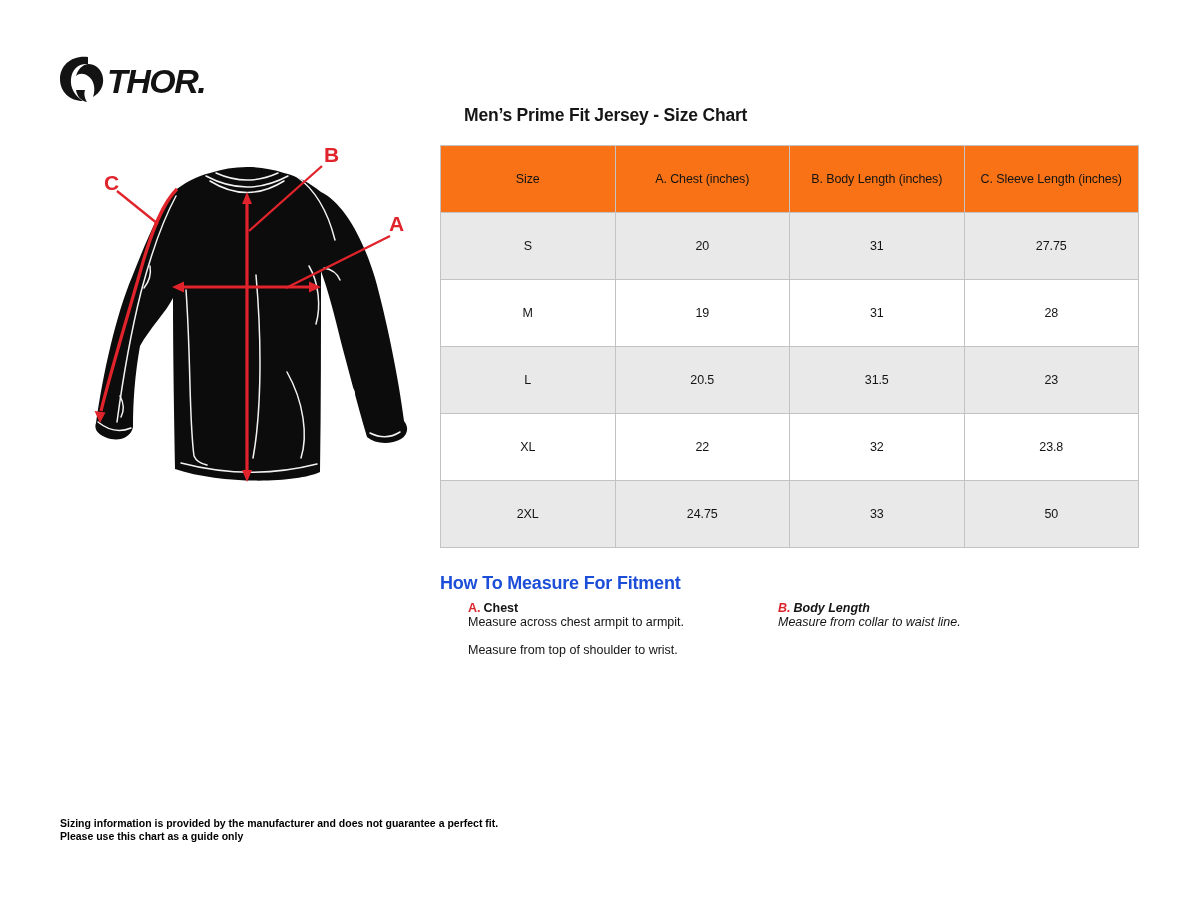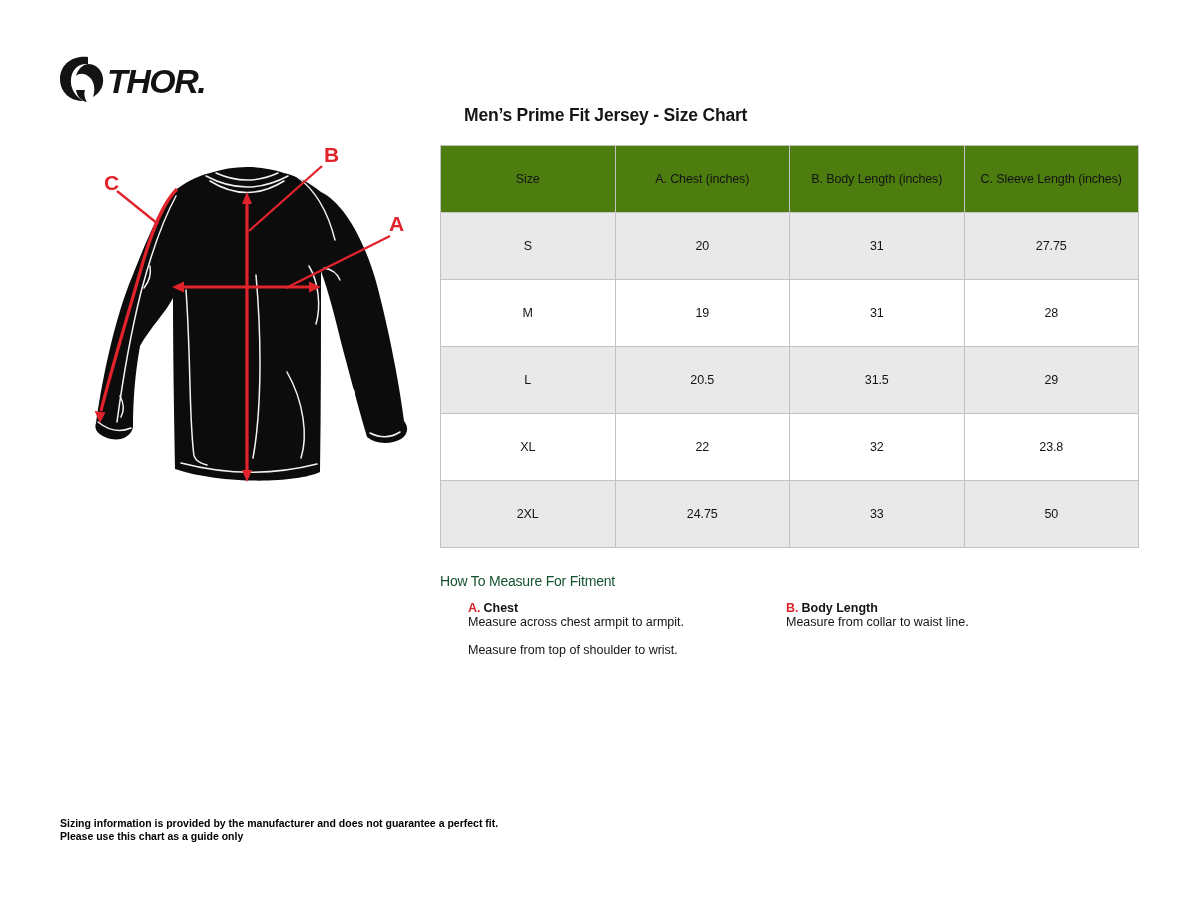--- a/index.html
+++ b/index.html
@@ -19,30 +19,30 @@
     font-size: 17.5px; font-weight: bold; letter-spacing: -0.2px; color: #161616;
   }
 
   
   .table-wrap { left: 440px; top: 145px; width: 699px; }
   table.size-chart { width: 100%; border-collapse: collapse; table-layout: fixed; }
   table.size-chart th, table.size-chart td {
     border: 1px solid #c3c3c3; height: 67px; text-align: center; vertical-align: middle;
     font-size: 12.5px; font-weight: normal; color: #141414; letter-spacing: -0.1px;
   }
-  table.size-chart thead th { background: #4d7c0f; }
+  table.size-chart thead th { background: #f97316; }
   table.size-chart tr.alt td { background: #e9e9e9; }
   table.size-chart tr.plain td { background: #ffffff; }
 
   
   .howto { left: 440px; top: 573px; width: 660px; }
-  .howto-heading { font-size: 14px; font-weight: normal; letter-spacing: -0.2px; color: #14532d; }
+  .howto-heading { font-size: 18px; font-weight: bold; letter-spacing: -0.2px; color: #1d4ed8; }
   .measure-item { position: absolute; width: 320px; margin-left: 28px; }
   .mi-a { left: 0; top: 28px; }
-  .mi-b { left: 318px; top: 28px; }
+  .mi-b { left: 310px; top: 28px; font-style: italic; }
   .mi-c { left: 0; top: 70px; }
   .measure-label { font-size: 12.5px; font-weight: bold; color: #141414; line-height: 14px; }
   .measure-label .key { color: #d9252b; margin-right: 3px; }
   .measure-desc { font-size: 12.5px; color: #141414; line-height: 14px; }
 
   
   .footer { left: 60px; top: 817px; width: 500px; }
   .footer div { font-size: 10.5px; font-weight: bold; line-height: 12.5px; color: #000; }
 </style>
 </head>
@@ -148,21 +148,21 @@
       <tr class="plain">
         <td>M</td>
         <td>19</td>
         <td>31</td>
         <td>28</td>
       </tr>
       <tr class="alt">
         <td>L</td>
         <td>20.5</td>
         <td>31.5</td>
-        <td>29</td>
+        <td>23</td>
       </tr>
       <tr class="plain">
         <td>XL</td>
         <td>22</td>
         <td>32</td>
         <td>23.8</td>
       </tr>
       <tr class="alt">
         <td>2XL</td>
         <td>24.75</td>

